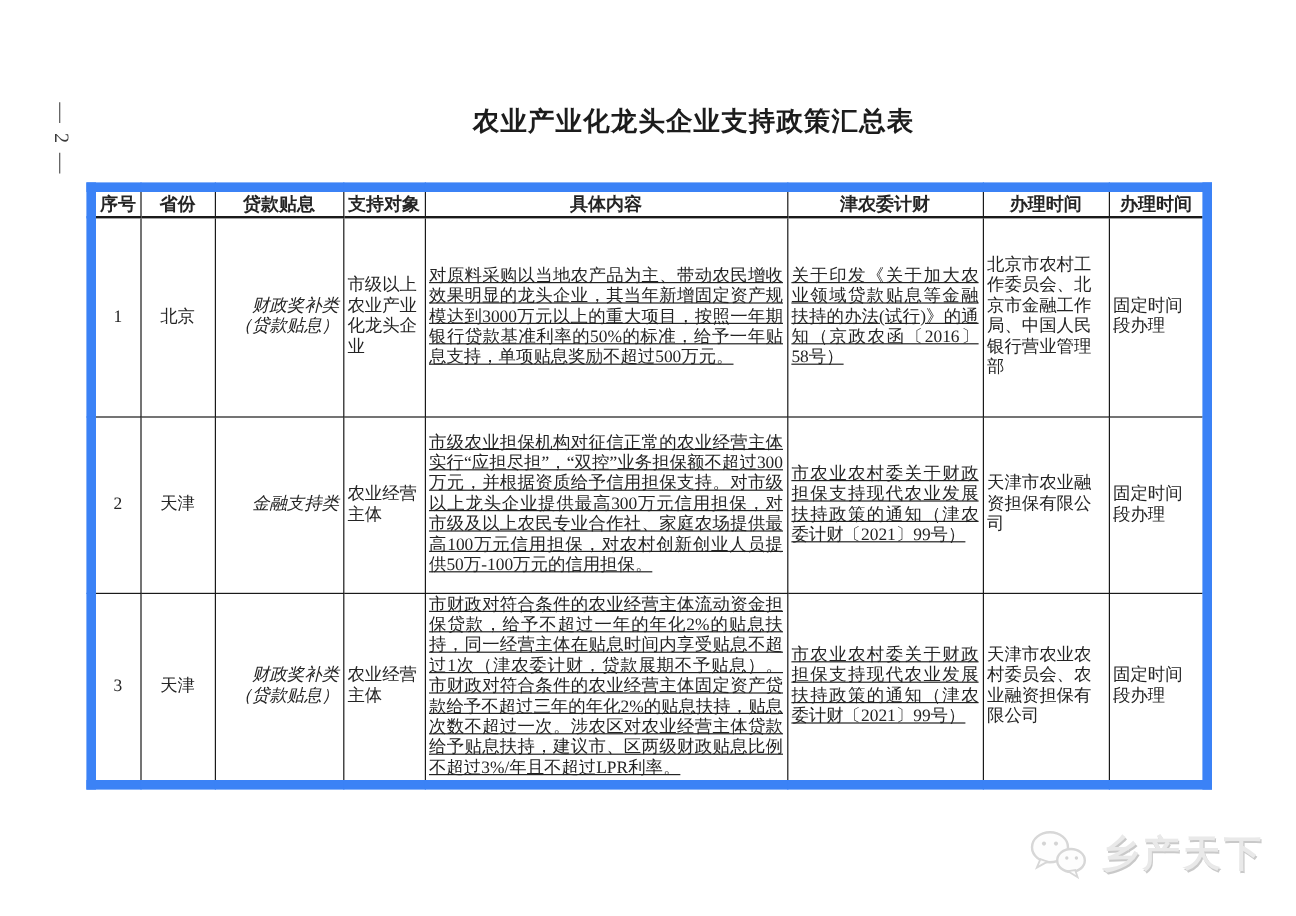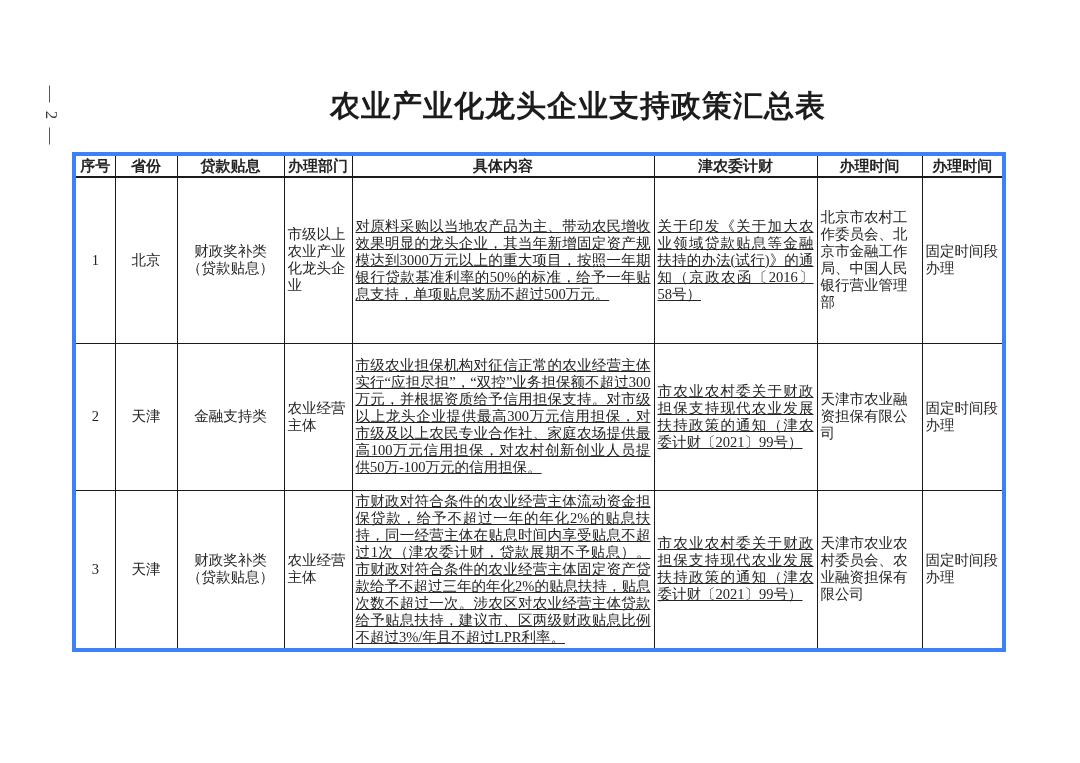--- a/index.html
+++ b/index.html
@@ -10,43 +10,43 @@
   }
   .page{position:absolute;inset:0;}
   .page-number{
     position:absolute;left:18px;top:106px;width:66px;
     text-align:center;font-size:17px;letter-spacing:2px;color:#3a3a3a;
     transform:rotate(90deg);transform-origin:center;
     white-space:nowrap;
   }
   .title{
     position:absolute;left:113px;top:86px;width:930px;margin:0;
-    text-align:center;font-size:30px;font-weight:bold;letter-spacing:1px;color:#1c1c1c;
+    text-align:center;font-size:22px;font-weight:bold;letter-spacing:1px;color:#1c1c1c;
   }
   table.policy{
     position:absolute;left:72px;top:152px;width:930px;
     border-collapse:collapse;table-layout:fixed;
-    border:4px solid #3b82f6;
+    border:8px solid #3b82f6;
   }
   .policy th,.policy td{
     border:1px solid #1a1a1a;
     vertical-align:middle;
     padding:1px 3px;
     overflow:hidden;
   }
   .policy thead th{
     height:20px;font-size:15px;font-weight:bold;text-align:center;
     border-bottom:2px solid #1a1a1a;padding:0 1px;white-space:nowrap;
   }
   .policy td{font-size:14.5px;line-height:17px;}
   tr.r1{height:166px;}
   tr.r2{height:147px;}
   tr.r3{height:160px;}
   .c-no,.c-prov{text-align:center;}
-  .c-cat{text-align:center;white-space:pre-line;}
+  .c-cat{text-align:right;white-space:pre-line;font-style:italic;}
   .c-target,.c-dept,.c-time{text-align:left;}
   .c-content,.c-basis{text-align:justify;text-decoration:underline;}
   .watermark{
     position:absolute;right:26px;top:690px;
     display:flex;align-items:center;gap:10px;
   }
   .watermark-text{
     font-size:31px;font-weight:bold;letter-spacing:3px;
     color:#e9e9e9;text-shadow:1px 1px 0 #c9c9c9;
     font-family:"Liberation Sans","DejaVu Sans",sans-serif;
@@ -71,21 +71,21 @@
       <col style="width:302px">
         <col style="width:163px">
         <col style="width:105px">
         <col style="width:82px">
     </colgroup>
     <thead>
       <tr>
         <th>序号</th>
         <th>省份</th>
         <th>贷款贴息</th>
-        <th>办理部门</th>
+        <th>支持对象</th>
         <th>具体内容</th>
         <th>津农委计财</th>
         <th>办理时间</th>
         <th>办理时间</th>
       </tr>
     </thead>
     <tbody>
       <tr class="r1">
         <td class="c-no">1</td>
         <td class="c-prov">北京</td>
@@ -114,14 +114,31 @@
 （贷款贴息）</td>
         <td class="c-target">农业经营主体</td>
         <td class="c-content">市财政对符合条件的农业经营主体流动资金担保贷款，给予不超过一年的年化2%的贴息扶持，同一经营主体在贴息时间内享受贴息不超过1次（津农委计财，贷款展期不予贴息）。市财政对符合条件的农业经营主体固定资产贷款给予不超过三年的年化2%的贴息扶持，贴息次数不超过一次。涉农区对农业经营主体贷款给予贴息扶持，建议市、区两级财政贴息比例不超过3%/年且不超过LPR利率。</td>
         <td class="c-basis">市农业农村委关于财政担保支持现代农业发展扶持政策的通知（津农委计财〔2021〕99号）</td>
         <td class="c-dept">天津市农业农村委员会、农业融资担保有限公司</td>
         <td class="c-time">固定时间段办理</td>
       </tr>
     </tbody>
   </table>
 
+  <div class="watermark">
+    <svg class="wm-icon" width="52" height="44" viewBox="0 0 52 44">
+      <g fill="#fdfdfd" stroke="#d7d7d7" stroke-width="2">
+        <ellipse cx="19" cy="16" rx="15" ry="12.5"></ellipse>
+        <path d="M11 26 L8 33 L17 28 Z" stroke-width="1.5"></path>
+        <ellipse cx="36.5" cy="27" rx="11.5" ry="9.5"></ellipse>
+        <path d="M40 35 L42 41 L34 36 Z" stroke-width="1.5"></path>
+      </g>
+      <g fill="#d4d4d4">
+        <circle cx="14" cy="13" r="1.7"></circle>
+        <circle cx="24" cy="13" r="1.7"></circle>
+        <circle cx="33" cy="25" r="1.4"></circle>
+        <circle cx="41" cy="25" r="1.4"></circle>
+      </g>
+    </svg>
+    <span class="watermark-text">乡产天下</span>
+  </div>
 
 </div>
 
 </body></html>

